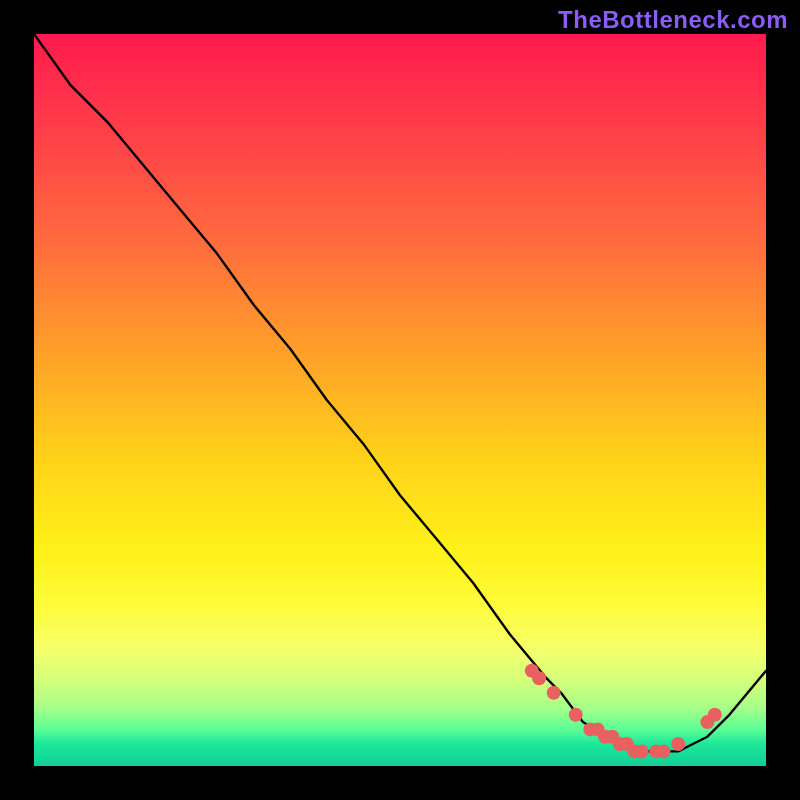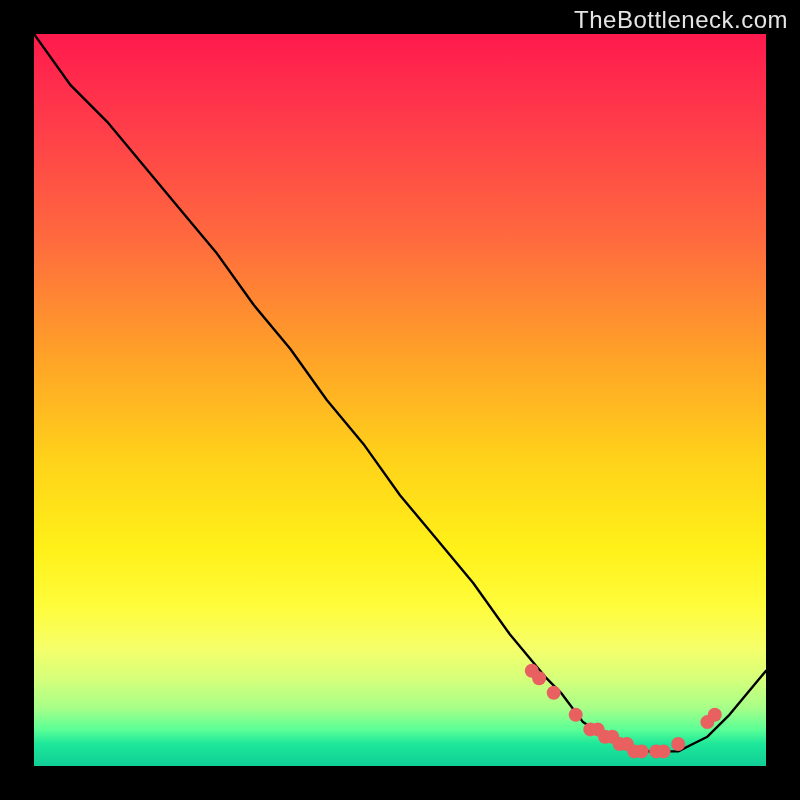--- a/index.html
+++ b/index.html
@@ -14,23 +14,23 @@
   .frame {
     position: relative;
     width: 800px;
     height: 800px;
     background: #000;
   }
   .watermark {
     position: absolute;
     top: 6px;
     right: 12px;
-    color: #e5e5e5;
+    color: #8b5cf6;
     font-size: 24px;
-    font-weight: 400;
+    font-weight: 700;
     letter-spacing: 0.5px;
     z-index: 5;
   }
   .plot-area {
     position: absolute;
     
     left: 34px;
     top: 34px;
     width: 732px;
     height: 732px;

